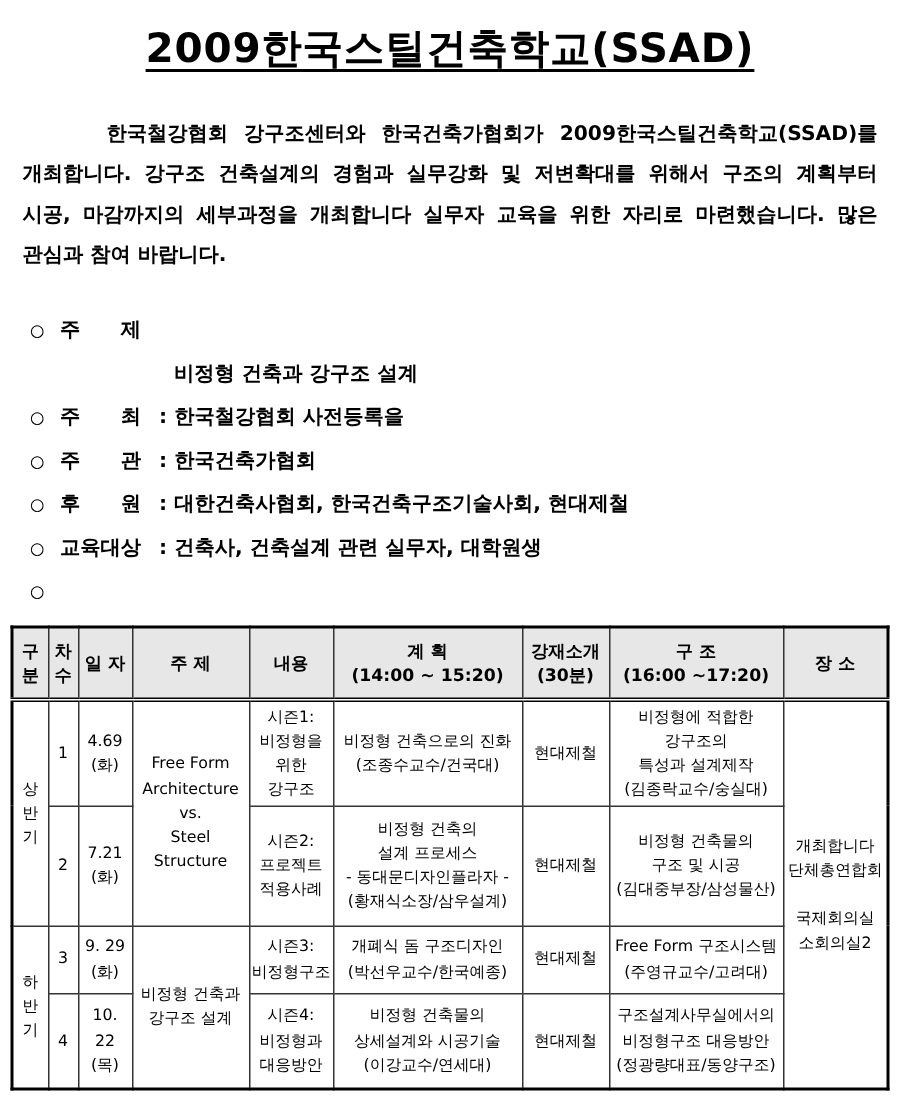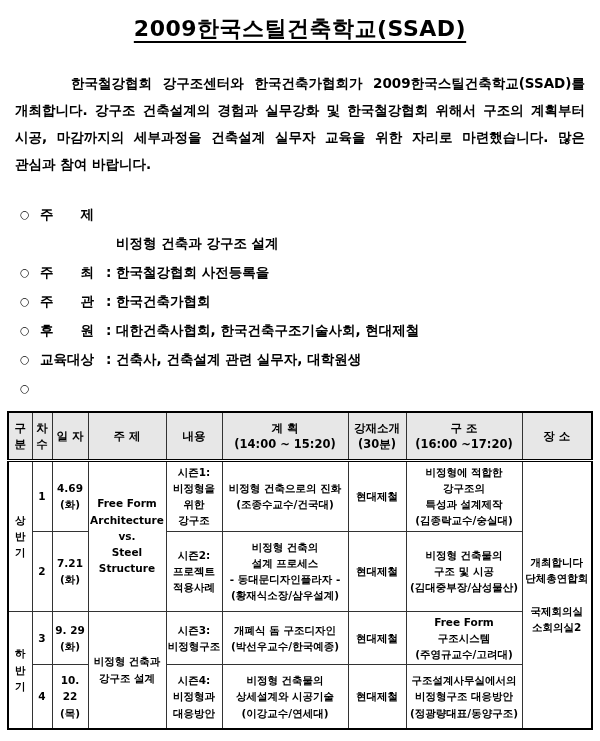--- a/index.html
+++ b/index.html
@@ -7,21 +7,21 @@
   body {
     width: 600px; height: 741px;
     font-family: "DejaVu Sans", "Liberation Sans", sans-serif;
     color: #000;
     overflow: hidden;
   }
   .page { width: 600px; height: 741px; padding: 14px 0 0 0; }
 
   .doc-title {
     text-align: center;
-    font-size: 22px;
+    font-size: 27px;
     font-weight: bold;
     letter-spacing: 0.5px;
   }
   .doc-title span {
     text-decoration: underline;
     text-underline-offset: 5px;
     text-decoration-thickness: 2px;
   }
 
   .intro {
@@ -49,21 +49,21 @@
     border: 2px solid #000;
   }
   .schedule-table th, .schedule-table td {
     border: 1px solid #333;
     text-align: center;
     vertical-align: middle;
     white-space: pre-line;
     font-size: 10.5px;
     line-height: 1.55;
     padding: 2px 1px;
-    font-weight: bold;
+    font-weight: normal;
     word-break: keep-all;
   }
   .schedule-table thead th {
     background: #e7e7e7;
     font-weight: bold;
     font-size: 11.5px;
     height: 48px;
     border-bottom: 3px double #000;
     line-height: 1.4;
   }
@@ -84,21 +84,21 @@
     word-break: keep-all;
   }
 </style>
 </head>
 <body>
 
 <div class="page">
 
   <h1 class="doc-title"><span>2009한국스틸건축학교(SSAD)</span></h1>
 
-  <p class="intro">한국철강협회 강구조센터와 한국건축가협회가 2009한국스틸건축학교(SSAD)를 개최합니다. 강구조 건축설계의 경험과 실무강화 및 한국철강협회 위해서 구조의 계획부터 시공, 마감까지의 세부과정을 건축설계 실무자 교육을 위한 자리로 마련했습니다. 많은 관심과 참여 바랍니다.</p>
+  <p class="intro">한국철강협회 강구조센터와 한국건축가협회가 2009한국스틸건축학교(SSAD)를 개최합니다. 강구조 건축설계의 경험과 실무강화 및 저변확대를 위해서 구조의 계획부터 시공, 마감까지의 세부과정을 개최합니다 실무자 교육을 위한 자리로 마련했습니다. 많은 관심과 참여 바랍니다.</p>
 
   <div class="bullets">
     <div class="bullet-row">
       <span class="bullet-marker">○</span>
       <span class="bullet-label">주　　제</span>
     </div>
     <div class="bullet-cont">비정형 건축과 강구조 설계</div>
 
     <div class="bullet-row">
       <span class="bullet-marker">○</span>

